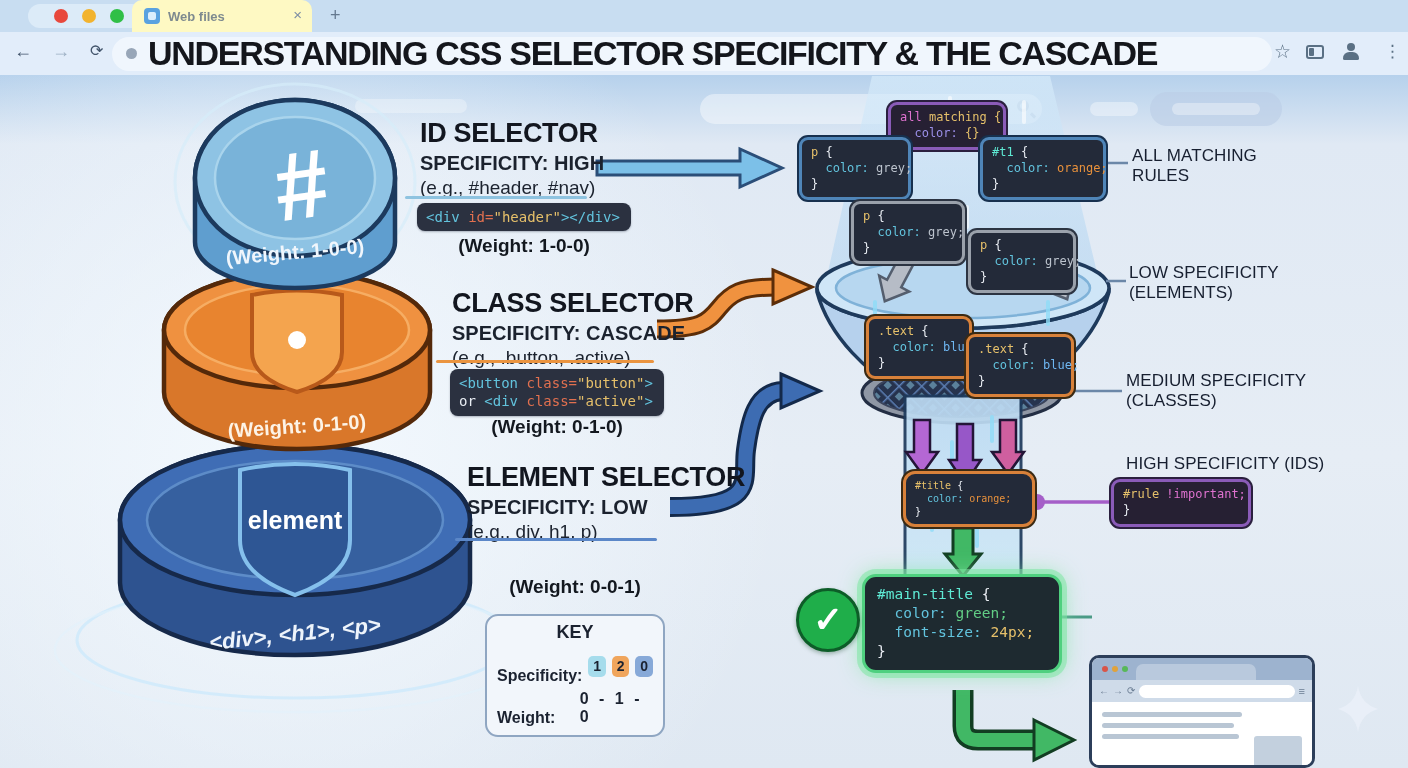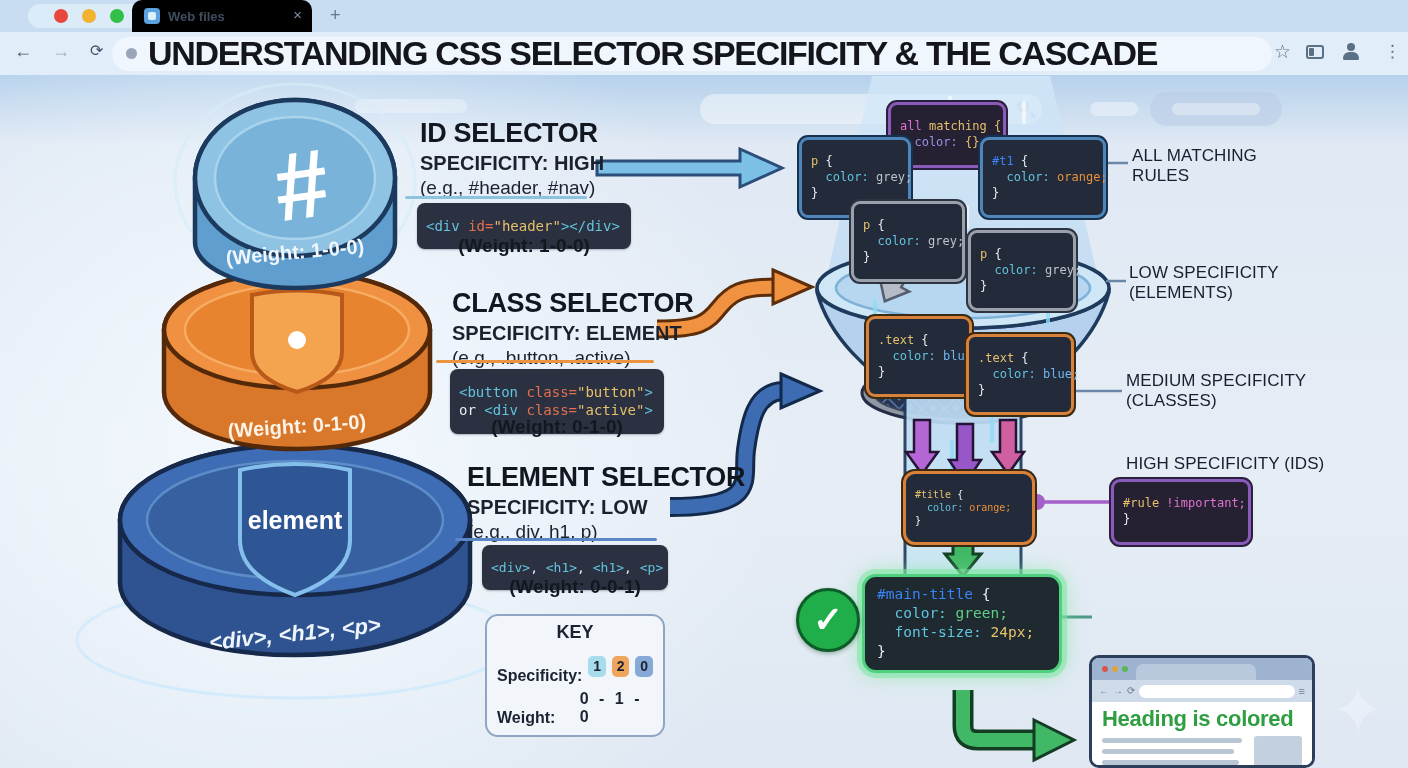--- a/index.html
+++ b/index.html
@@ -6,21 +6,21 @@
   *{box-sizing:border-box;}
   .screen{position:relative;width:1408px;height:768px;overflow:hidden;
     font-family:"Liberation Sans",sans-serif;background:#e3eaf3;}
   
   .tabbar{position:absolute;left:0;top:0;width:1408px;height:32px;background:#c8ddf1;z-index:6;}
   .lights-pill{position:absolute;left:28px;top:4px;width:116px;height:24px;border-radius:12px;background:#dcebf8;}
   .light{position:absolute;top:5px;width:14px;height:14px;border-radius:50%;}
   .light.red{left:26px;background:#e8483c;}
   .light.yellow{left:54px;background:#f2b32e;}
   .light.green{left:82px;background:#30bf47;}
-  .tab{position:absolute;left:132px;top:0;width:180px;height:32px;background:#000000;border-radius:10px 10px 0 0;}
+  .tab{position:absolute;left:132px;top:0;width:180px;height:32px;background:#fef9c3;border-radius:10px 10px 0 0;}
   .tab-favicon{position:absolute;left:12px;top:8px;width:16px;height:16px;border-radius:4px;background:#5aa2e0;}
   .tab-favicon::after{content:"";position:absolute;left:4px;top:4px;width:8px;height:8px;border-radius:2px;background:#dceefc;}
   .tab-title{position:absolute;left:36px;top:9px;font-size:13px;color:#54667e;font-weight:700;opacity:.75;}
   .tab-close{position:absolute;right:10px;top:6px;font-size:15px;color:#7d8ea4;}
   .newtab{position:absolute;left:330px;top:5px;font-size:18px;color:#64788f;z-index:6;}
   .toolbar{position:absolute;left:0;top:32px;width:1408px;height:43px;background:#e2edfa;z-index:6;}
   .nav-ic{position:absolute;top:9px;font-size:18px;color:#43556c;}
   .nav-ic.back{left:14px;}
   .nav-ic.fwd{left:52px;color:#9db0c4;}
   .nav-ic.reload{left:90px;font-size:16px;}
@@ -52,34 +52,34 @@
   .diagram-svg{position:absolute;left:0;top:0;width:1408px;height:768px;z-index:1;}
   svg text{font-family:"Liberation Sans","DejaVu Sans",sans-serif;}
   
   .sec{position:absolute;z-index:2;color:#1b222e;}
   .sec-title{font-size:27px;font-weight:800;color:#12161f;letter-spacing:-.3px;}
   .sec-sub{font-size:20px;font-weight:600;margin-top:3px;}
   .sec-eg{font-size:19px;margin-top:2px;}
   .uline{position:absolute;height:3px;border-radius:2px;z-index:2;}
   .weight-note{position:absolute;font-size:19px;font-weight:700;color:#13181f;text-align:center;z-index:2;}
   
-  .code-box{position:absolute;background:#232a39;border-radius:9px;padding:14px 9px;z-index:2;
+  .code-box{position:absolute;background:#232a39;border-radius:9px;padding:5px 9px;z-index:2;
     font-family:"DejaVu Sans Mono","Liberation Mono",monospace;color:#dde3ec;white-space:pre;}
   .code-line{line-height:1.32;}
   .snip{font-size:14px;background:#2b3140;border-radius:8px;box-shadow:0 1px 2px rgba(20,30,50,.3);}
   .snip-el{font-size:13px;}
   .fz12{font-size:12px;}
   .fz125{font-size:10px;}
   .b-blue{border:3px solid #4f85b8;box-shadow:0 0 0 2px #17304e;}
   .b-grey{border:3px solid #9aa1ab;box-shadow:0 0 0 2px #2c3442;}
   .b-orange{border:3px solid #d8813a;box-shadow:0 0 0 2px #3a2a14;}
   .b-purple{border:3px solid #8a5bb8;box-shadow:0 0 0 2px #2a1f3e;background:#262033;}
   .b-green{border:3px solid #4fd07f;box-shadow:0 0 0 5px rgba(126,230,163,.55),0 0 22px rgba(126,230,163,.8);
     background:#1e2a30;font-size:14.5px;border-radius:14px;padding:8px 12px;}
-  .tok-cyan{color:#62c3dd}.tok-yellow{color:#e6c06a}.tok-orange{color:#3b82f6}
+  .tok-cyan{color:#62c3dd}.tok-yellow{color:#e6c06a}.tok-orange{color:#5eead4}
   .tok-orangeval{color:#e8913c}.tok-red{color:#e2704f}.tok-grey{color:#bcc3cd}
   .tok-blue{color:#6fb7f2}.tok-pink{color:#df72d0}.tok-violet{color:#9b8fe8}
   .tok-white{color:#e9edf3}.tok-green{color:#62ce85}
   
   .dlabel{position:absolute;font-weight:400;font-size:17px;line-height:1.2;color:#171f30;z-index:2;letter-spacing:.1px;}
   .dlabel.final{font-size:19px;}
   
   .key-box{position:absolute;left:485px;top:614px;width:180px;padding:6px 10px 8px;border-radius:13px;
     background:#f2f6fb;border:2px solid #8fa6c2;z-index:2;color:#1b2230;}
   .key-title{text-align:center;font-weight:800;font-size:18px;}
@@ -300,34 +300,33 @@
     <div class="sec-title">ID SELECTOR</div>
     <div class="sec-sub">SPECIFICITY: HIGH</div>
     <div class="sec-eg">(e.g., #header, #nav)</div>
   </div>
   <div class="uline" style="left:405px;top:196px;width:182px;background:#8ec3e0;"></div>
   <div class="code-box snip" style="left:417px;top:203px;width:214px;"><div class="code-line"><span class="tok-cyan">&lt;div </span><span class="tok-red">id=</span><span class="tok-yellow">"header"</span><span class="tok-cyan">&gt;&lt;/div&gt;</span></div></div>
   <div class="weight-note" style="left:417px;top:235px;width:214px;">(Weight: 1-0-0)</div>
 
   <div class="sec" style="left:452px;top:288px;">
     <div class="sec-title">CLASS SELECTOR</div>
-    <div class="sec-sub">SPECIFICITY: ELEMENT</div>
+    <div class="sec-sub">SPECIFICITY: CASCADE</div>
     <div class="sec-eg">(e.g., .button, .active)</div>
   </div>
   <div class="uline" style="left:436px;top:360px;width:218px;background:#ea9440;"></div>
   <div class="code-box snip" style="left:450px;top:369px;width:214px;"><div class="code-line"><span class="tok-cyan">&lt;button </span><span class="tok-red">class=</span><span class="tok-yellow">"button"</span><span class="tok-cyan">&gt;</span></div><div class="code-line"><span class="tok-white">or </span><span class="tok-cyan">&lt;div </span><span class="tok-red">class=</span><span class="tok-yellow">"active"</span><span class="tok-cyan">&gt;</span></div></div>
   <div class="weight-note" style="left:450px;top:416px;width:214px;">(Weight: 0-1-0)</div>
 
   <div class="sec" style="left:467px;top:462px;">
     <div class="sec-title">ELEMENT SELECTOR</div>
     <div class="sec-sub">SPECIFICITY: LOW</div>
     <div class="sec-eg">(e.g., div, h1, p)</div>
   </div>
   <div class="uline" style="left:455px;top:538px;width:202px;background:#5b87c8;"></div>
-  <div class="code-box snip snip-el" style="left:482px;top:545px;width:186px;"><div class="code-line"><span class="tok-cyan">&lt;div&gt;</span><span class="tok-white">, </span><span class="tok-cyan">&lt;h1&gt;</span><span class="tok-white">, </span><span class="tok-cyan">&lt;h1&gt;</span><span class="tok-white">, </span><span class="tok-cyan">&lt;p&gt;</span></div></div>
   <div class="weight-note" style="left:482px;top:576px;width:186px;">(Weight: 0-0-1)</div>
 
   <div class="key-box">
     <div class="key-title">KEY</div>
     <div class="key-row">
       <span class="key-lab">Specificity:</span>
       <span class="chip c1">1</span>
       <span class="chip c2">2</span>
       <span class="chip c3">0</span>
     </div>
@@ -374,21 +373,20 @@
       <div class="mini-tab"></div>
     </div>
     <div class="mini-toolbar">
       <span class="m-nav">←</span>
       <span class="m-nav">→</span>
       <span class="m-nav">⟳</span>
       <div class="m-addr"></div>
       <span class="m-menu">≡</span>
     </div>
     <div class="mini-content">
-      <div class="mini-heading">Heading is colored</div>
       <div class="m-line l1"></div>
       <div class="m-line l2"></div>
       <div class="m-line l3"></div>
       <div class="m-block"></div>
     </div>
   </div>
 
   <svg class="sparkle" width="44" height="50" viewBox="0 0 44 50">
     <path d="M22,2 Q25,20 42,25 Q25,30 22,48 Q19,30 2,25 Q19,20 22,2" fill="#e9eff8"></path>
   </svg>

